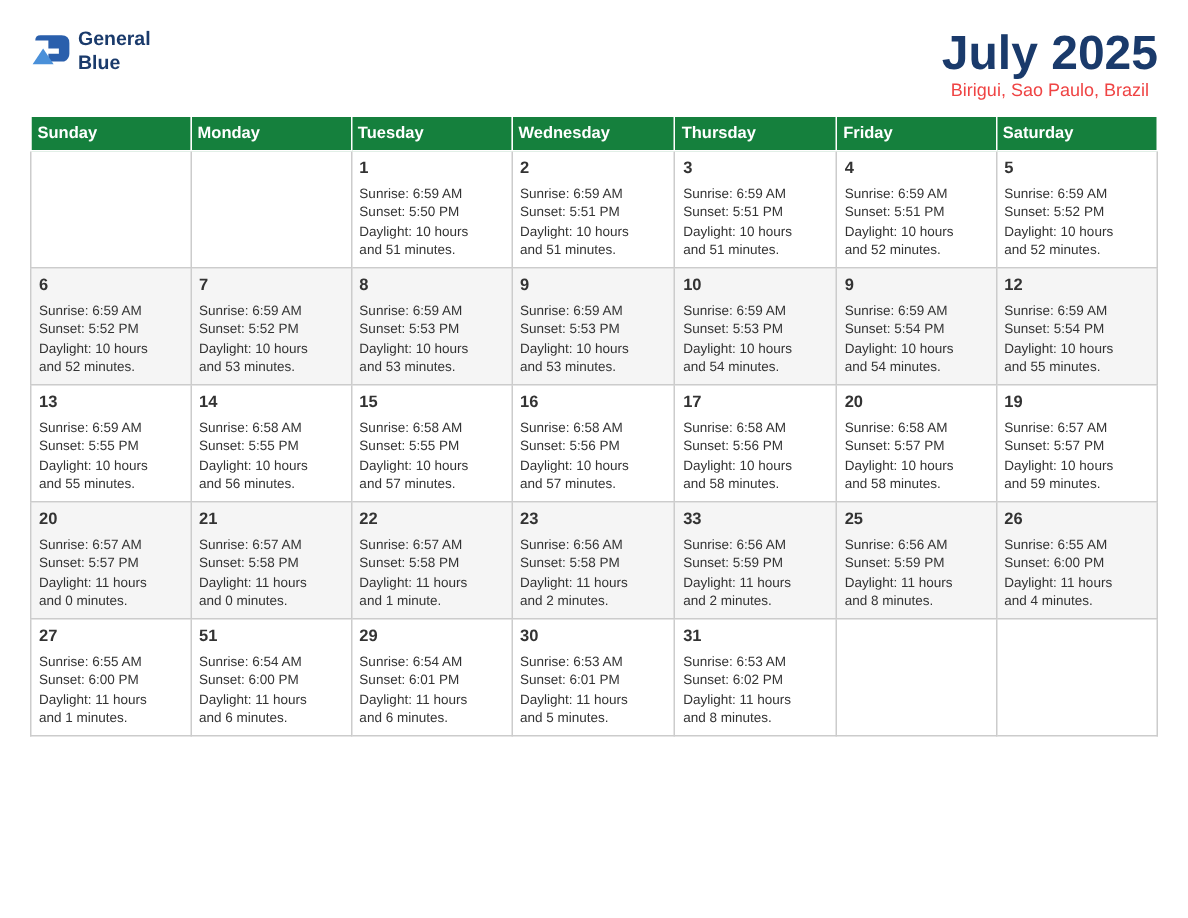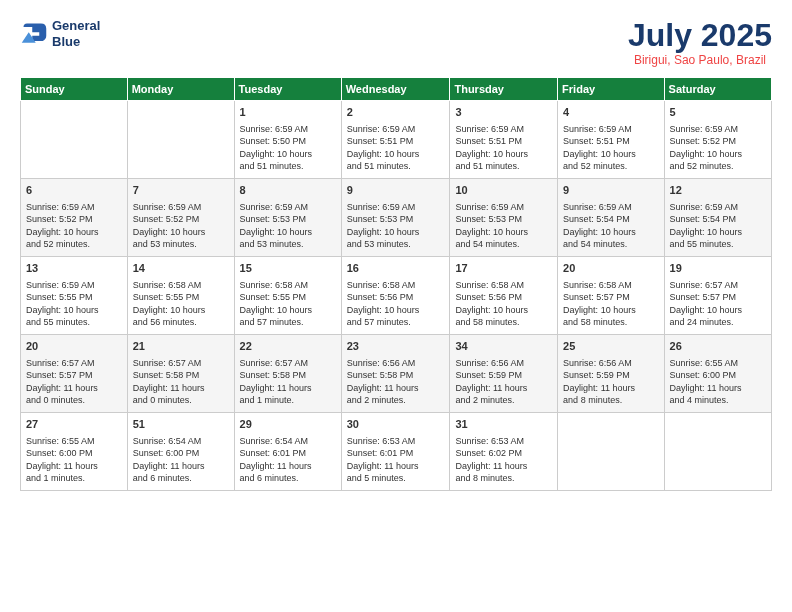--- a/index.html
+++ b/index.html
@@ -255,21 +255,21 @@
             <div>Sunrise: 6:58 AM</div>
             <div>Sunset: 5:57 PM</div>
             <div>Daylight: 10 hours</div>
             <div>and 58 minutes.</div>
           </td>
           <td>
             <span class="day-number">19</span>
             <div>Sunrise: 6:57 AM</div>
             <div>Sunset: 5:57 PM</div>
             <div>Daylight: 10 hours</div>
-            <div>and 24 minutes.</div>
+            <div>and 59 minutes.</div>
           </td>
         </tr>
         <tr>
           <td>
             <span class="day-number">20</span>
             <div>Sunrise: 6:57 AM</div>
             <div>Sunset: 5:57 PM</div>
             <div>Daylight: 11 hours</div>
             <div>and 0 minutes.</div>
           </td>
@@ -288,21 +288,21 @@
             <div>and 1 minute.</div>
           </td>
           <td>
             <span class="day-number">23</span>
             <div>Sunrise: 6:56 AM</div>
             <div>Sunset: 5:58 PM</div>
             <div>Daylight: 11 hours</div>
             <div>and 2 minutes.</div>
           </td>
           <td>
-            <span class="day-number">34</span>
+            <span class="day-number">33</span>
             <div>Sunrise: 6:56 AM</div>
             <div>Sunset: 5:59 PM</div>
             <div>Daylight: 11 hours</div>
             <div>and 2 minutes.</div>
           </td>
           <td>
             <span class="day-number">25</span>
             <div>Sunrise: 6:56 AM</div>
             <div>Sunset: 5:59 PM</div>
             <div>Daylight: 11 hours</div>

